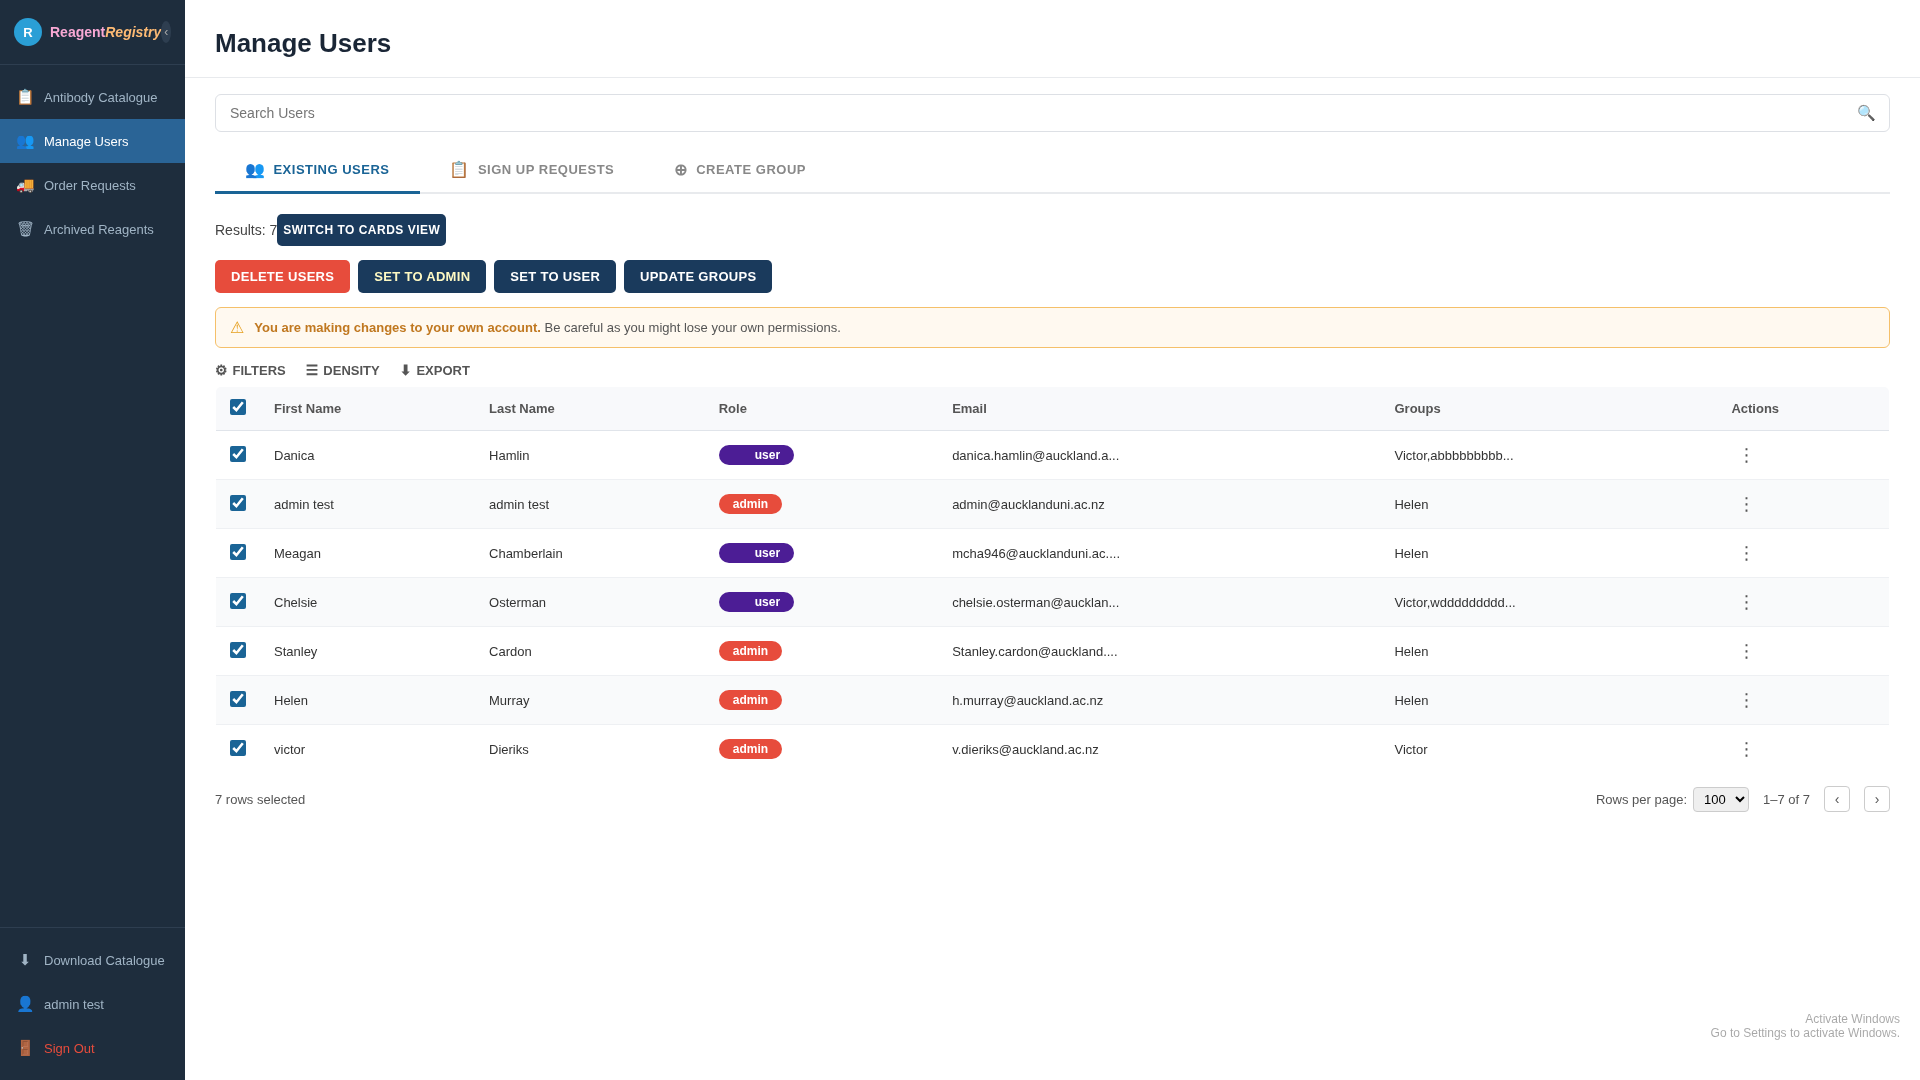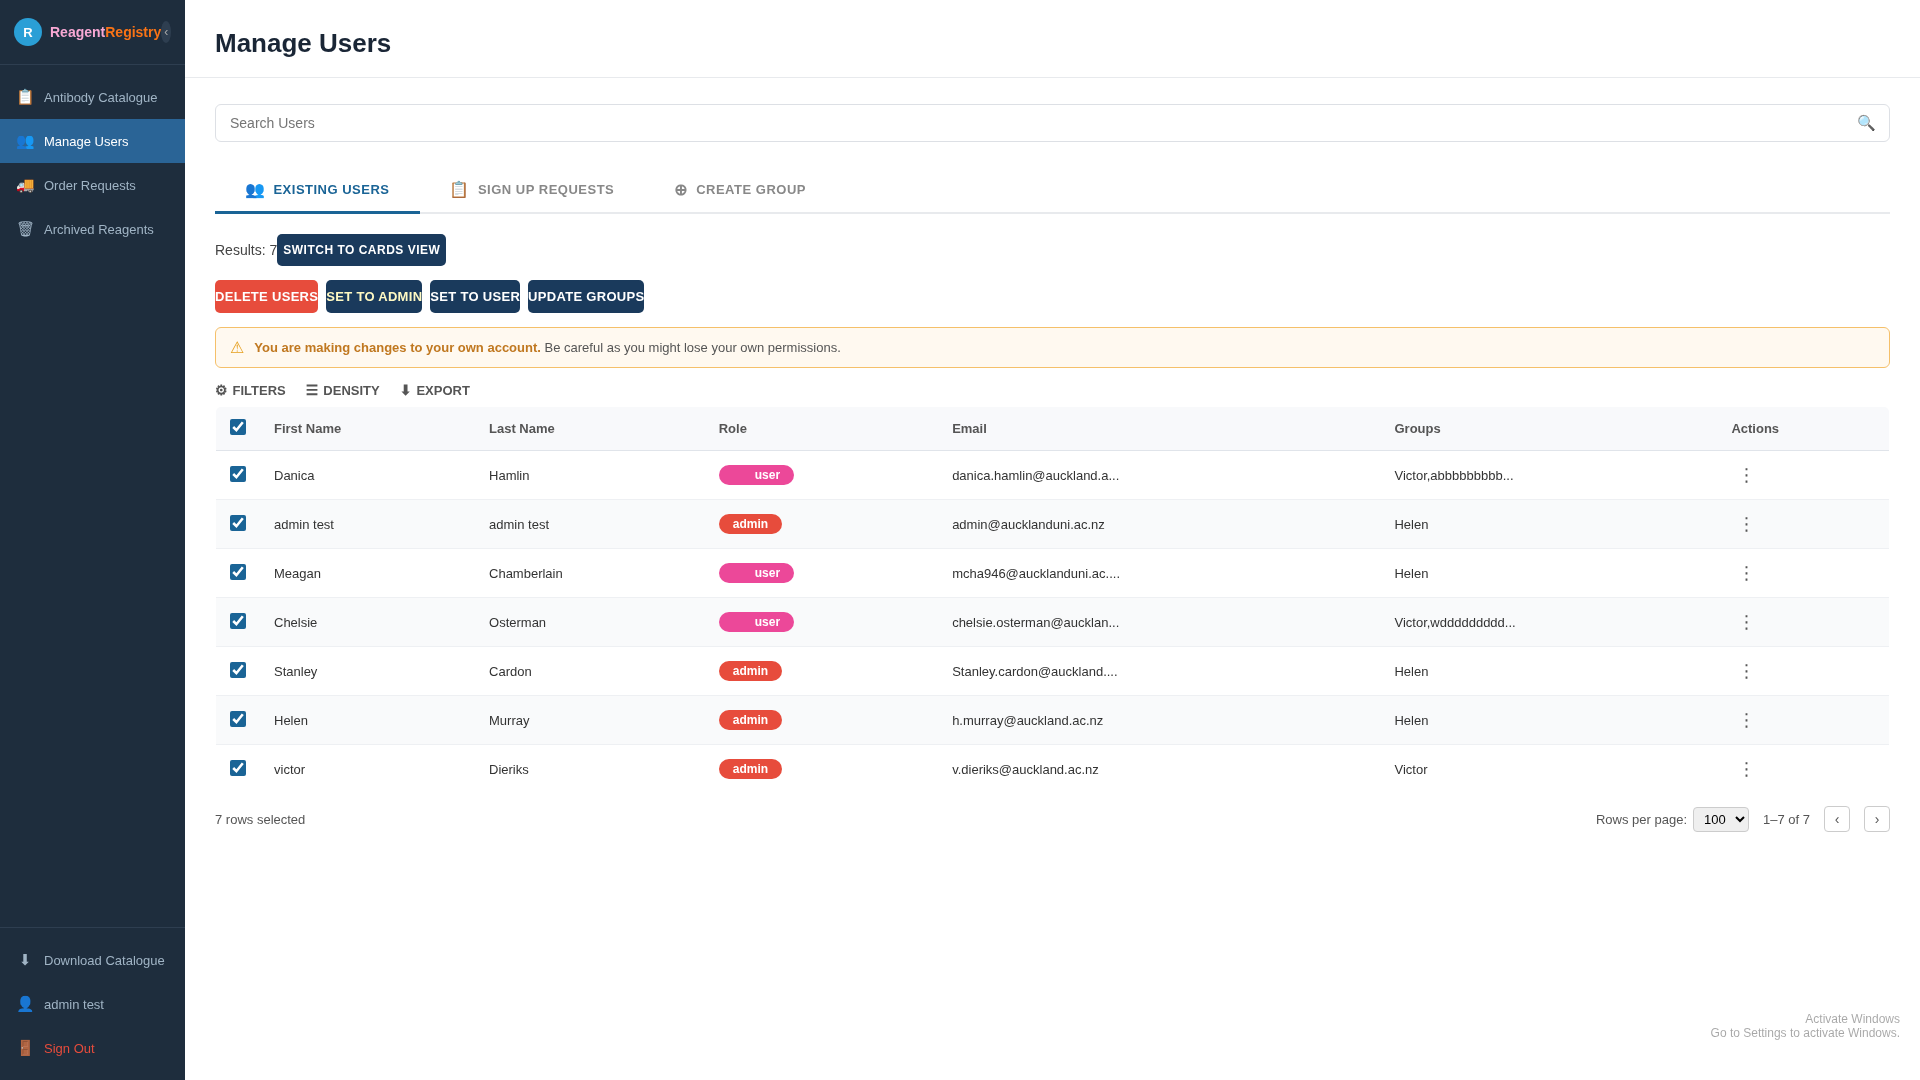--- a/index.html
+++ b/index.html
@@ -84,21 +84,21 @@
       background: white;
     }
     #page-title {
       font-size: 26px;
       font-weight: 700;
       color: #1a2636;
     }
 
     
     #search-bar {
-      margin: 26px 30px;
+      margin: 16px 30px;
       position: relative;
     }
     #search-input {
       width: 100%;
       padding: 10px 40px 10px 14px;
       border: 1px solid #dde0e5;
       border-radius: 6px;
       font-size: 14px;
       color: #555;
       outline: none;
@@ -160,21 +160,21 @@
       cursor: pointer;
     }
 
     
     #action-buttons {
       display: flex;
       gap: 8px;
       margin-bottom: 14px;
     }
     .action-btn {
-      padding: 9px 0;
+      padding: 9px 16px;
       border: none;
       border-radius: 5px;
       font-size: 13px;
       font-weight: 700;
       cursor: pointer;
       letter-spacing: 0.3px;
     }
     .btn-delete { background: #e74c3c; color: white; }
     .btn-admin { background: #1a3a5c; color: #fef9c3; }
     .btn-user { background: #1a3a5c; color: white; }
@@ -244,21 +244,21 @@
     .checkbox-cell { width: 38px; text-align: center; }
     .role-badge {
       display: inline-block;
       padding: 3px 14px;
       border-radius: 20px;
       font-size: 12px;
       font-weight: 700;
       color: white;
       text-transform: lowercase;
     }
-    .role-user { background: #ec4899; padding-left: 36px; }
+    .role-user { background: #4c1d95; padding-left: 36px; }
     .role-admin { background: #e74c3c; }
 
     .actions-btn {
       background: none;
       border: none;
       cursor: pointer;
       font-size: 18px;
       color: #555;
       padding: 2px 6px;
       border-radius: 4px;
@@ -327,21 +327,21 @@
     }
   </style>
 </head>
 <body>
 
 <div id="sidebar">
   <div id="sidebar-header">
     <div id="sidebar-logo">
       <div id="sidebar-logo-icon">R</div>
       <div id="sidebar-logo-text">
-        <span>Reagent</span><span style="color:#f97316;">Registry</span>
+        <span>Reagent</span><span style="color:#fdba74;font-style:italic;">Registry</span>
       </div>
     </div>
     <button id="sidebar-collapse-btn">‹</button>
   </div>
 
   <nav class="sidebar-nav">
 
   <div class="sidebar-item">
         <span class="sidebar-item-icon">📋</span>
     <span>Antibody Catalogue</span>

